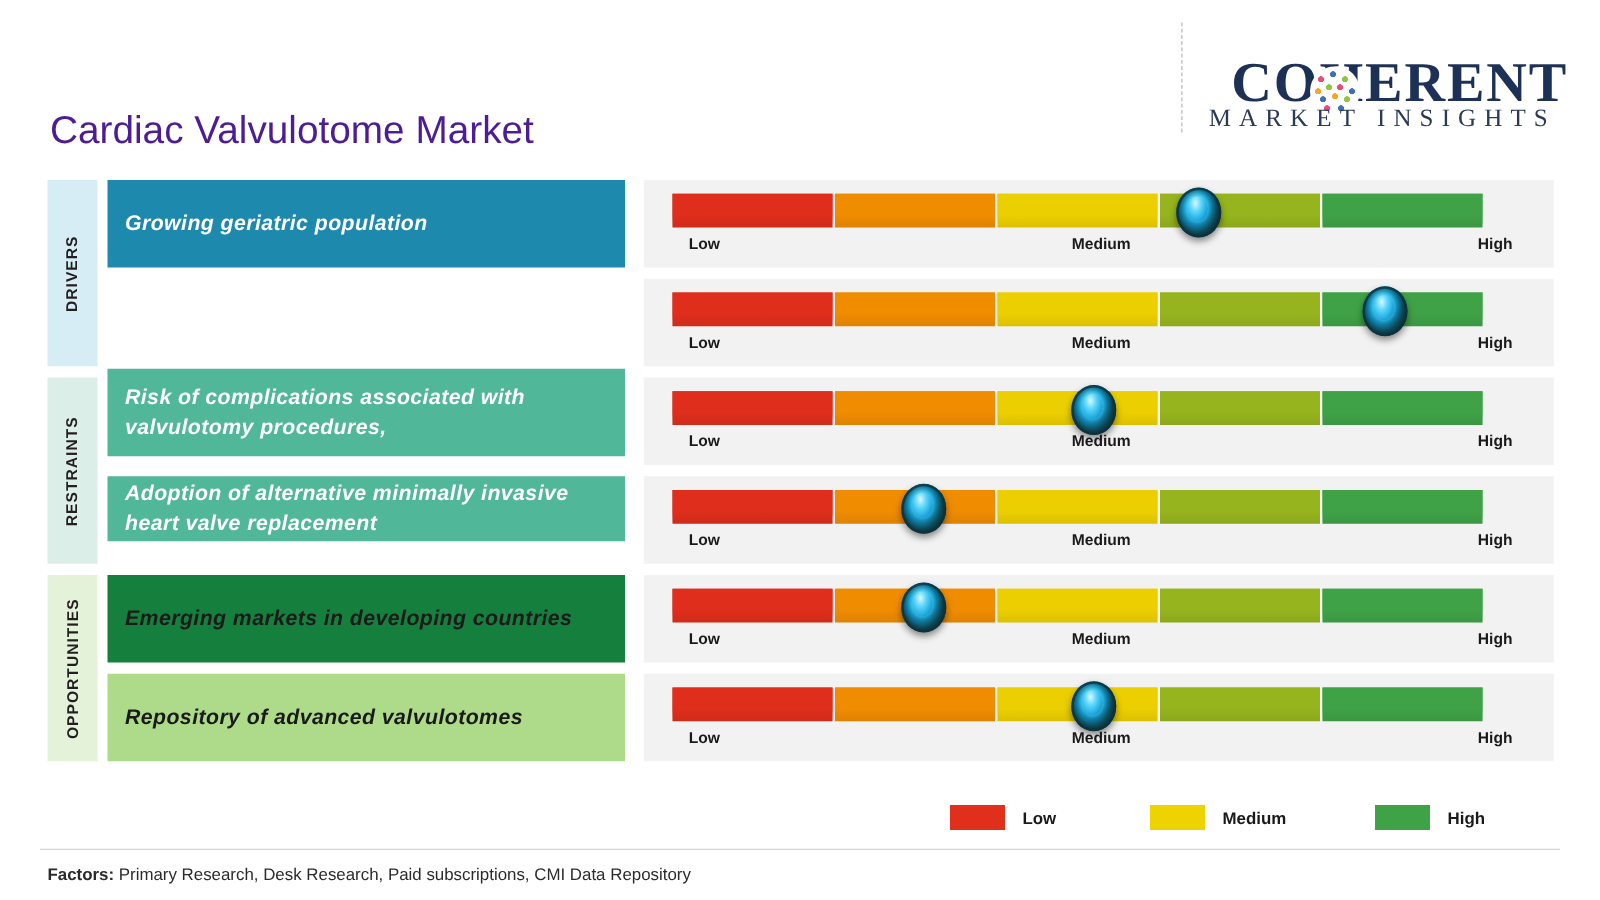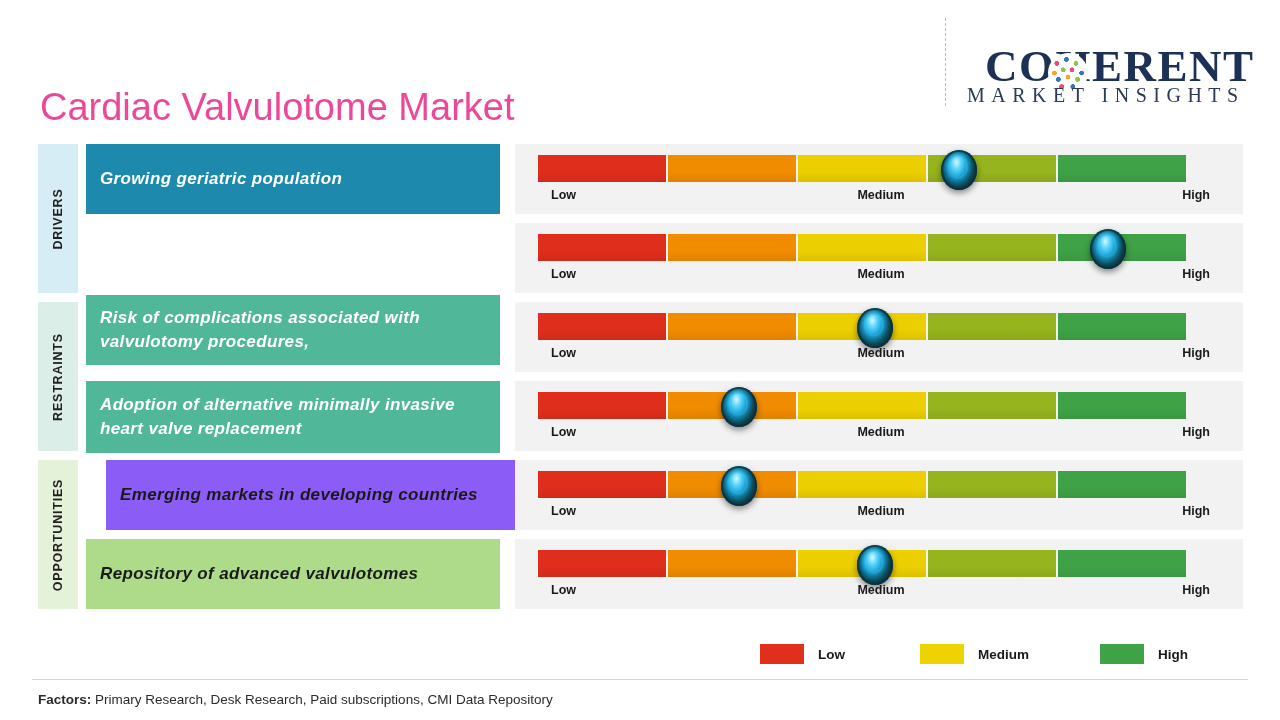--- a/index.html
+++ b/index.html
@@ -13,21 +13,21 @@
 
   
   .header { position:absolute; left:0; top:0; width:1280px; height:132px; }
   .title {
     position:absolute; left:40px; top:32px;
     font-size:35px; font-weight:bold; color:#1a1a1a;
     letter-spacing:-0.2px; white-space:nowrap;
   }
   .subtitle {
     position:absolute; left:40px; top:86px;
-    font-size:38px; font-weight:400; color:#ec4899;
+    font-size:31px; font-weight:400; color:#4c1d95;
     white-space:nowrap;
   }
 
   
   .logo-wrap { position:absolute; left:945px; top:18px; width:320px; height:96px; }
   .logo-divider {
     position:absolute; left:0; top:0; width:0; height:88px;
     border-left:1px dashed #b9b9b9;
   }
   .logo-top {
@@ -216,39 +216,39 @@
         <div class="seg" style="flex: 1 1 0px; background: linear-gradient(rgb(150, 180, 30) 0%, rgb(150, 180, 30) 62%, rgba(0, 0, 0, 0.07) 100%), rgb(150, 180, 30);"></div>
         <div class="seg" style="flex: 1 1 0px; background: linear-gradient(rgb(63, 162, 71) 0%, rgb(63, 162, 71) 62%, rgba(0, 0, 0, 0.07) 100%), rgb(63, 162, 71);"></div>
       </div>
       <div class="marker" style="left: 359.96px;"></div>
       <div class="axis">
         <span class="lo">Low</span>
         <span class="md">Medium</span>
         <span class="hi">High</span>
       </div>
     </div>
-    <div class="card" style="top: 251px; height: 72px; background: rgb(81, 183, 153);">
+    <div class="card" style="top: 251px; height: 52px; background: rgb(81, 183, 153);">
       <div class="card-text" style="color: rgb(255, 255, 255);">Adoption of alternative minimally invasive heart valve replacement</div>
     </div>
     <div class="gauge-panel" style="top: 251px;">
       <div class="bar">
         <div class="seg" style="flex: 1 1 0px; background: linear-gradient(rgb(223, 46, 28) 0%, rgb(223, 46, 28) 62%, rgba(0, 0, 0, 0.07) 100%), rgb(223, 46, 28);"></div>
         <div class="seg" style="flex: 1 1 0px; background: linear-gradient(rgb(240, 140, 0) 0%, rgb(240, 140, 0) 62%, rgba(0, 0, 0, 0.07) 100%), rgb(240, 140, 0);"></div>
         <div class="seg" style="flex: 1 1 0px; background: linear-gradient(rgb(236, 207, 0) 0%, rgb(236, 207, 0) 62%, rgba(0, 0, 0, 0.07) 100%), rgb(236, 207, 0);"></div>
         <div class="seg" style="flex: 1 1 0px; background: linear-gradient(rgb(150, 180, 30) 0%, rgb(150, 180, 30) 62%, rgba(0, 0, 0, 0.07) 100%), rgb(150, 180, 30);"></div>
         <div class="seg" style="flex: 1 1 0px; background: linear-gradient(rgb(63, 162, 71) 0%, rgb(63, 162, 71) 62%, rgba(0, 0, 0, 0.07) 100%), rgb(63, 162, 71);"></div>
       </div>
       <div class="marker" style="left: 223.88px;"></div>
       <div class="axis">
         <span class="lo">Low</span>
         <span class="md">Medium</span>
         <span class="hi">High</span>
       </div>
     </div>
-    <div class="card" style="top: 330px; height: 70px; background: #8b5cf6; margin-left: 20px;">
+    <div class="card" style="top: 330px; height: 70px; background: #15803d;">
       <div class="card-text" style="color: rgb(26, 26, 26);">Emerging markets in developing countries</div>
     </div>
     <div class="gauge-panel" style="top: 330px;">
       <div class="bar">
         <div class="seg" style="flex: 1 1 0px; background: linear-gradient(rgb(223, 46, 28) 0%, rgb(223, 46, 28) 62%, rgba(0, 0, 0, 0.07) 100%), rgb(223, 46, 28);"></div>
         <div class="seg" style="flex: 1 1 0px; background: linear-gradient(rgb(240, 140, 0) 0%, rgb(240, 140, 0) 62%, rgba(0, 0, 0, 0.07) 100%), rgb(240, 140, 0);"></div>
         <div class="seg" style="flex: 1 1 0px; background: linear-gradient(rgb(236, 207, 0) 0%, rgb(236, 207, 0) 62%, rgba(0, 0, 0, 0.07) 100%), rgb(236, 207, 0);"></div>
         <div class="seg" style="flex: 1 1 0px; background: linear-gradient(rgb(150, 180, 30) 0%, rgb(150, 180, 30) 62%, rgba(0, 0, 0, 0.07) 100%), rgb(150, 180, 30);"></div>
         <div class="seg" style="flex: 1 1 0px; background: linear-gradient(rgb(63, 162, 71) 0%, rgb(63, 162, 71) 62%, rgba(0, 0, 0, 0.07) 100%), rgb(63, 162, 71);"></div>
       </div>

